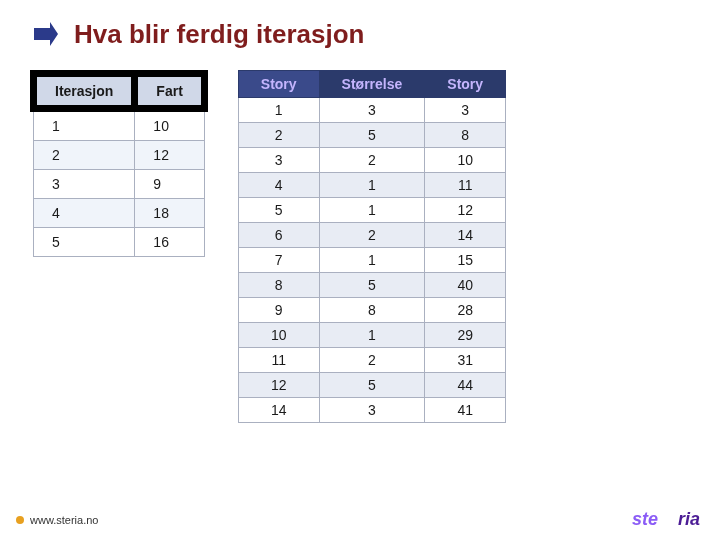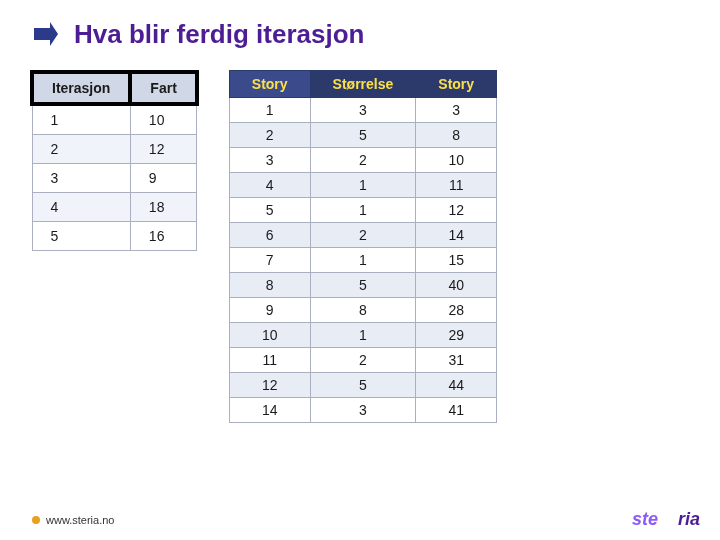--- a/index.html
+++ b/index.html
@@ -29,42 +29,42 @@
     .arrow-icon {
       width: 32px;
       height: 32px;
       margin-right: 12px;
       flex-shrink: 0;
     }
 
     .page-title {
       font-size: 26px;
       font-weight: bold;
-      color: #4c1d95;
+      color: #7f1d1d;
     }
 
     .content-area {
       display: flex;
       padding: 10px 30px 10px 30px;
       gap: 30px;
     }
 
     
     .left-table-container {
       flex-shrink: 0;
     }
 
     .left-table {
       border-collapse: collapse;
       font-size: 14px;
     }
 
     .left-table th {
       background: #d0d8e8;
-      border: 4px solid #000000;
+      border: 7px solid #000000;
       padding: 6px 18px;
       text-align: left;
       font-weight: bold;
       color: #1a1a1a;
     }
 
     .left-table td {
       border: 1px solid #aab0c0;
       padding: 6px 18px;
       background: #ffffff;
@@ -80,21 +80,21 @@
       flex-shrink: 0;
     }
 
     .right-table {
       border-collapse: collapse;
       font-size: 14px;
     }
 
     .right-table th {
       background: #2b3a6b;
-      color: #fde047;
+      color: #c4b5fd;
       border: 1px solid #2b3a6b;
       padding: 5px 22px;
       text-align: center;
       font-weight: bold;
     }
 
     .right-table th:first-child {
       background: #3a4a8a;
     }
 
@@ -106,21 +106,21 @@
       color: #1a1a1a;
     }
 
     .right-table tr:nth-child(even) td {
       background: #e8ecf4;
     }
 
     .footer {
       position: absolute;
       bottom: 14px;
-      left: 32px;
+      left: 16px;
       display: flex;
       align-items: center;
       gap: 6px;
     }
 
     .footer-dot {
       width: 8px;
       height: 8px;
       background: #e8a020;
       border-radius: 50%;

